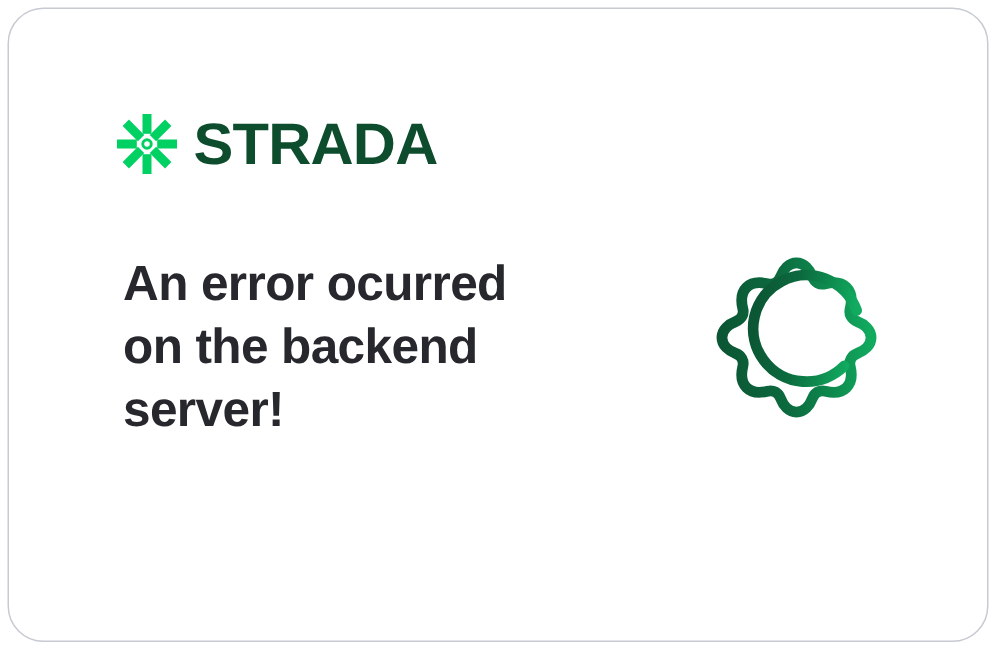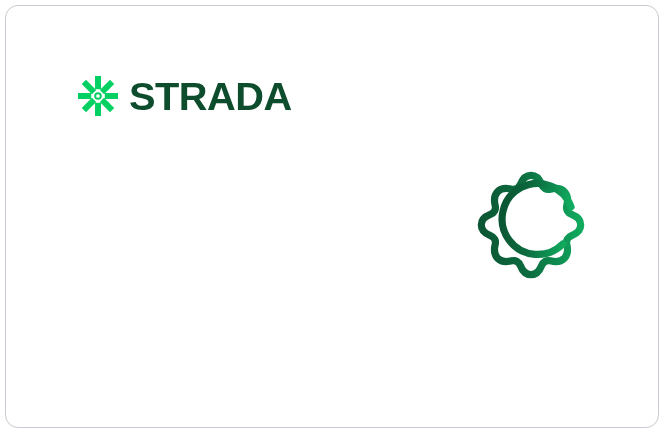--- a/index.html
+++ b/index.html
@@ -27,21 +27,21 @@
   
   .card {
     position: absolute;
     left: 5px;
     top: 5px;
     width: 654px;
     height: 423px;
     box-sizing: border-box;
     background: #ffffff;
     border: 1px solid #c7cad2;
-    border-radius: 13px;
+    border-radius: 24px;
   }
 
   
   .logo-lockup {
     position: absolute;
     left: 72px;
     top: 66px;
     display: flex;
     align-items: center;
     gap: 11px;
@@ -122,20 +122,21 @@
           </g>
 
           <g fill="#ffffff">
             <circle cx="50" cy="50" r="4.6"></circle>
           </g>
         </svg>
       </span>
       <span class="logo-word">STRADA</span>
     </div>
 
+    <h1 class="headline">An error ocurred on the backend server!</h1>
 
     <div class="gear-wrap">
       <svg class="gear-svg" viewBox="0 0 162 162" aria-hidden="true">
         <defs>
           <linearGradient id="gearGrad" x1="0" y1="0.5" x2="1" y2="0.42">
             <stop offset="0%" stop-color="#0b5634"></stop>
             <stop offset="42%" stop-color="#0c6b3f"></stop>
             <stop offset="72%" stop-color="#0e8b4f"></stop>
             <stop offset="100%" stop-color="#11ab5f"></stop>
           </linearGradient>

